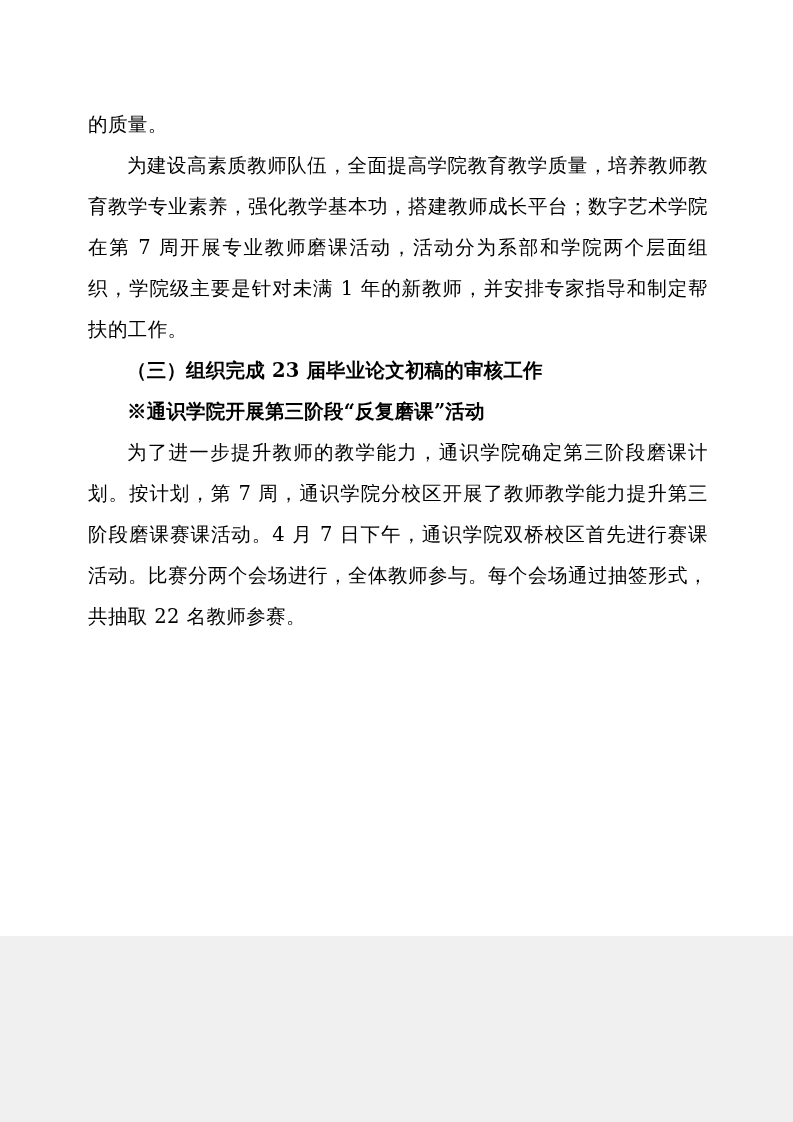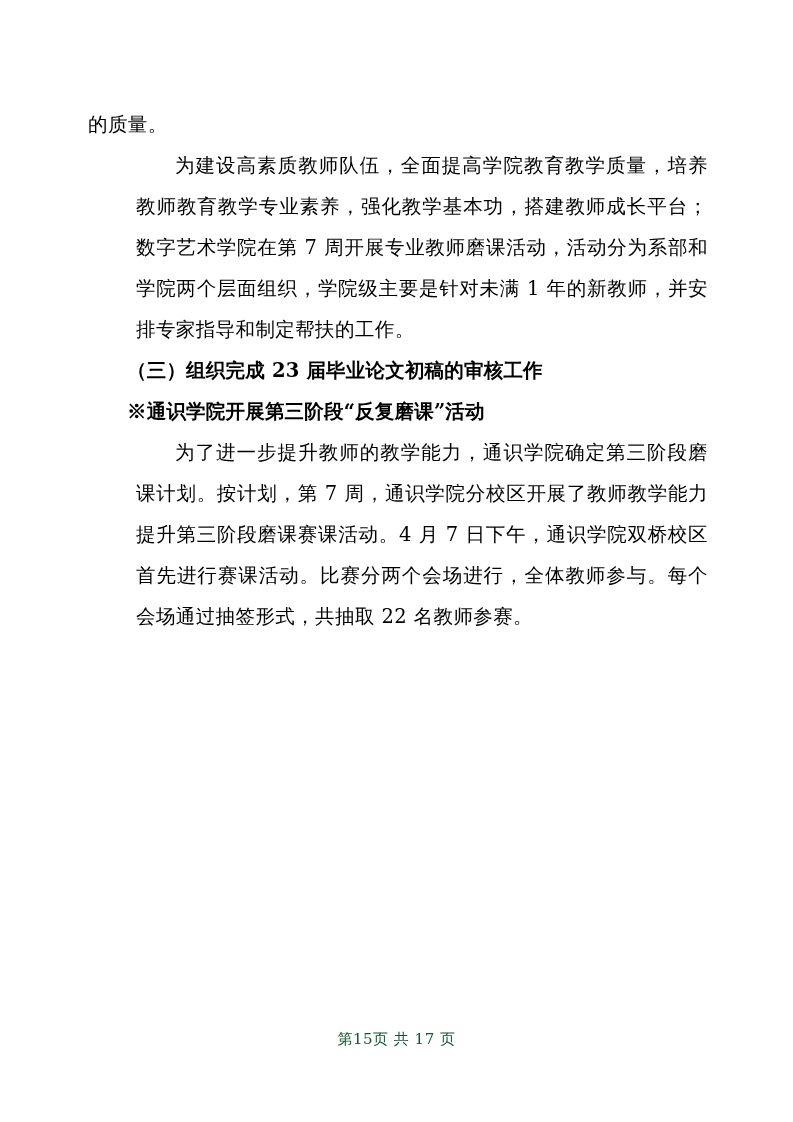--- a/index.html
+++ b/index.html
@@ -3,21 +3,21 @@
 <meta charset="utf-8">
 <style>
   html, body {
     margin: 0;
     padding: 0;
     background: #f0f0f0;
   }
   .page {
     position: relative;
     width: 793px;
-    height: 1122px;
+    height: 936px;
     background: #ffffff;
     margin: 0 auto;
     box-sizing: border-box;
     font-family: "DejaVu Serif", "Liberation Serif", serif;
     color: #000000;
     overflow: hidden;
   }
   .content {
     position: absolute;
     left: 88px;
@@ -27,21 +27,20 @@
   p {
     margin: 0;
     font-size: 19.5px;
     line-height: 41px;
     text-align: justify;
     text-justify: inter-ideograph;
     letter-spacing: 0.4px;
   }
   p.body {
     text-indent: 2em;
-    margin-left: 48px;
   }
   p.cont {
     text-indent: 0;
   }
   p.heading {
     text-indent: 2em;
     font-weight: bold;
     letter-spacing: 0.2px;
   }
   p.heading-star {

